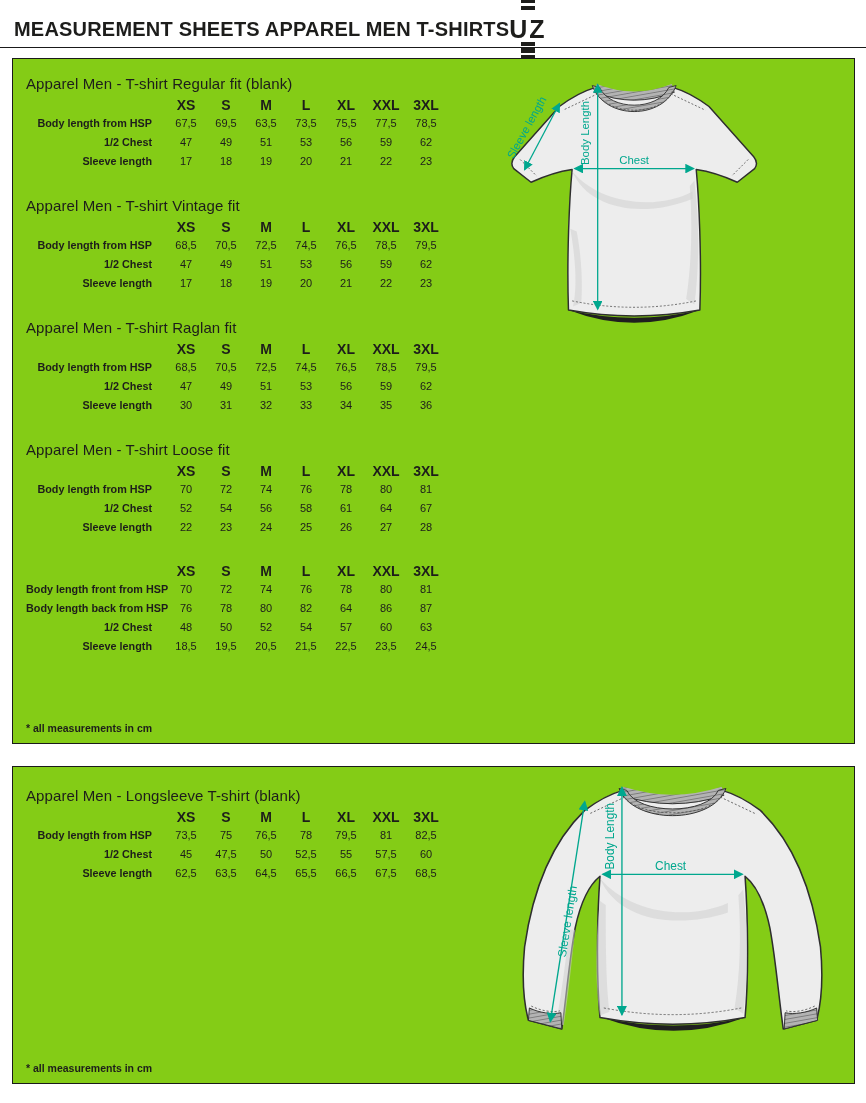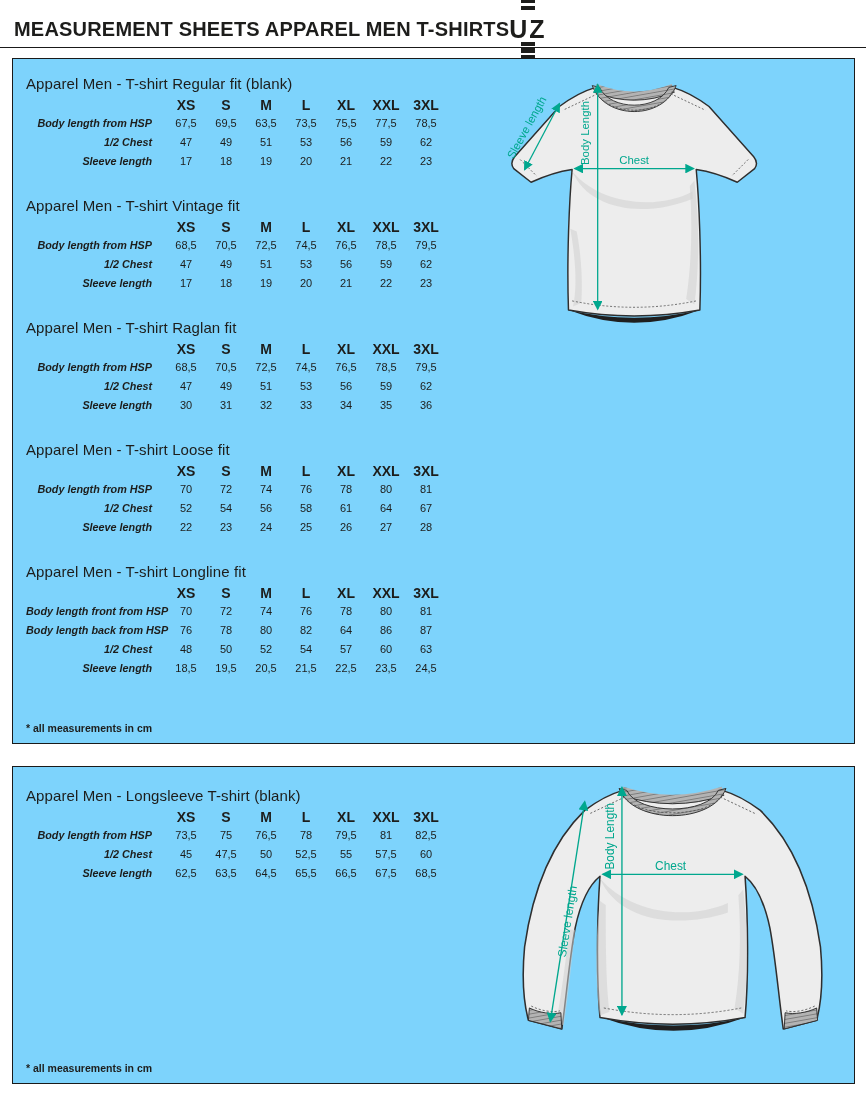--- a/index.html
+++ b/index.html
@@ -11,31 +11,31 @@
   .hdr{display:flex; justify-content:flex-start; align-items:center; padding:12px 16px 0 14px; height:46px;}
   .hdr h1{font-size:20px; font-weight:700; letter-spacing:.2px;}
   .logo{display:flex; align-items:center; font-weight:800; font-size:25px; letter-spacing:2px; line-height:1;flex-direction:column;}
   .bar-letter{width:14px; height:18px; display:flex; flex-direction:column; margin:0 3px;}
   .bar{height:4.4px; background:var(--ink); width:100%;}
   .letter-f .bar{margin-bottom:3.2px;}
   .letter-e{justify-content:space-between;}
   .rule{border-top:1.6px solid var(--line); margin-top:1px;}
 
   
-  .panel{position:relative; margin:10px 11px 0 12px; border:1.6px solid var(--line); background:#7dd3fc;padding-left:35px;}
+  .panel{position:relative; margin:10px 11px 0 12px; border:1.6px solid var(--line); background:#84cc16;padding-left:35px;}
   .panel.p1{height:686px;}
   .panel.p2{height:318px; margin-top:22px;}
   .tables{position:absolute; left:13px; top:16px; width:436px;}
   .p2 .tables{top:20px;}
   .fit-table{margin-bottom:26px;}
   .fit-title{font-size:15px; font-weight:400; margin-bottom:5px; letter-spacing:.1px;}
   .fit-grid{display:grid; grid-template-columns:140px repeat(7,40px); width:420px;}
   .cell{font-size:11px; line-height:19px; text-align:center; white-space:nowrap;}
   .cell.hd{font-weight:700; font-size:14px; line-height:17px;}
-  .cell.lbl{text-align:right; padding-right:14px; font-weight:600; font-size:10.8px;font-style:italic;}
+  .cell.lbl{text-align:right; padding-right:14px; font-weight:600; font-size:10.8px;}
   .footnote{position:absolute; left:13px; bottom:9px; font-size:10.5px; font-weight:700;}
 
   .diagram{position:absolute;}
   .p1 .diagram{top:8px; right:72px;}
   .p2 .diagram{top:10px; right:16px;}
 
   .outline{fill:var(--shirt); stroke:#2e2e2e; stroke-width:1.6; stroke-linejoin:round;}
   .shadep{fill:var(--shade); opacity:.55; stroke:none;}
   .stitch{fill:none; stroke:#555; stroke-width:.9; stroke-dasharray:2.2 2;}
   .hemdark{fill:#1f1f1f; stroke:none;}
@@ -213,21 +213,20 @@
             <div class="cell val">22</div>
             <div class="cell val">23</div>
             <div class="cell val">24</div>
             <div class="cell val">25</div>
             <div class="cell val">26</div>
             <div class="cell val">27</div>
             <div class="cell val">28</div>
           </div>
         </div>
         <div class="fit-table">
-          <div class="fit-title">Apparel Men - T-shirt Longline fit</div>
           <div class="fit-grid">
             <div class="cell lbl hd"></div>
             <div class="cell hd">XS</div>
             <div class="cell hd">S</div>
             <div class="cell hd">M</div>
             <div class="cell hd">L</div>
             <div class="cell hd">XL</div>
             <div class="cell hd">XXL</div>
             <div class="cell hd">3XL</div>
             <div class="cell lbl">Body length front from HSP</div>

